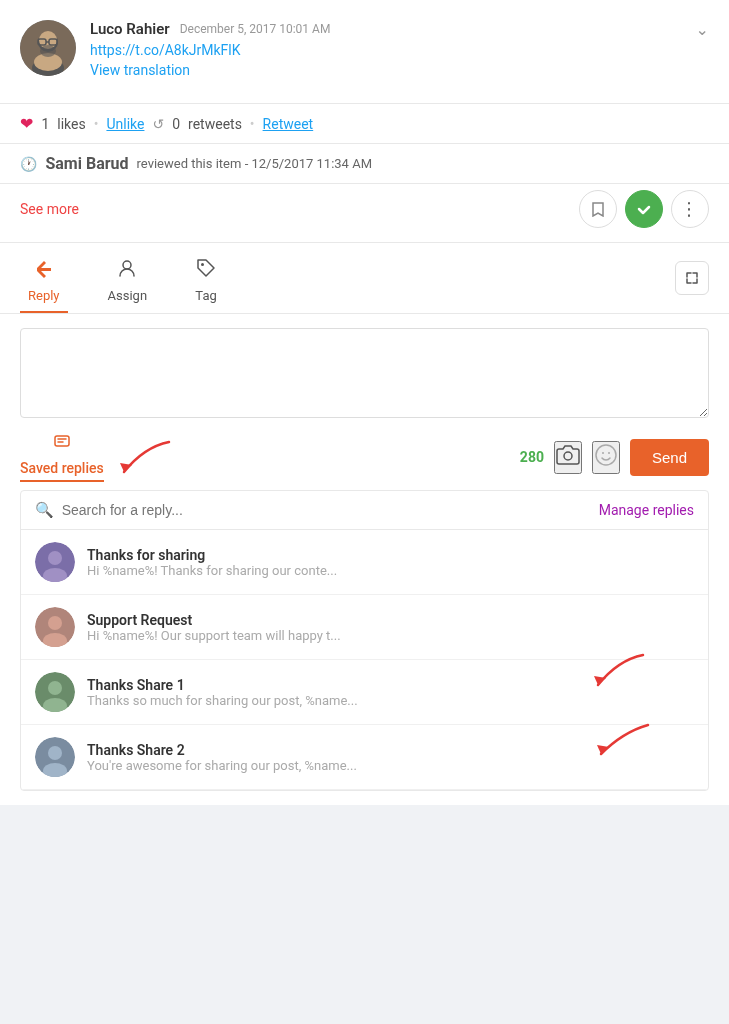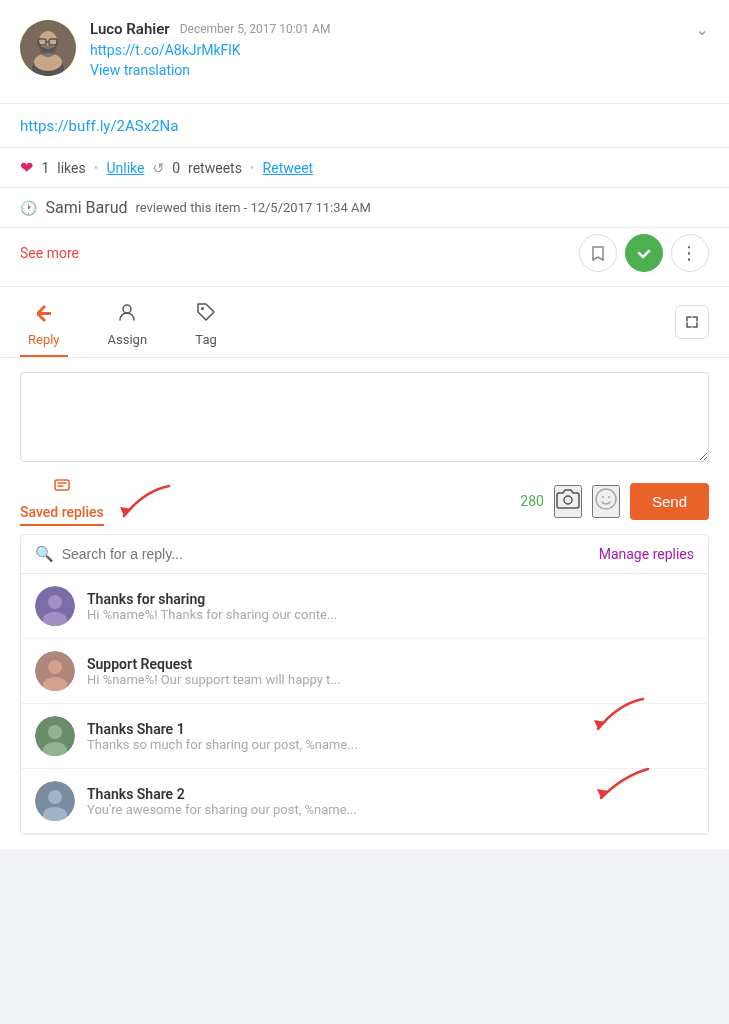--- a/index.html
+++ b/index.html
@@ -166,21 +166,21 @@
       color: #aaa;
       font-size: 14px;
     }
 
     .review-text {
       font-size: 13px;
       color: #666;
     }
 
     .review-name {
-      font-weight: 400;
+      font-weight: 700;
       color: #555;
     }
 
     
     .actions-row {
       padding: 6px 20px 14px 20px;
       display: flex;
       align-items: center;
       justify-content: space-between;
       background: #fff;
@@ -342,21 +342,21 @@
       flex-direction: column;
     }
 
     .saved-replies-icon {
       font-size: 16px;
     }
 
     .char-count {
       color: #4caf50;
       font-size: 14px;
-      font-weight: 400;
+      font-weight: 700;
       margin-left: auto;
     }
 
     .camera-icon-btn {
       cursor: pointer;
       font-size: 20px;
       color: #555;
     }
 
     .emoji-icon-btn {
@@ -500,23 +500,20 @@
             <span class="post-date">December 5, 2017 10:01 AM</span>
           </div>
           <a class="post-link">https://t.co/A8kJrMkFlK</a>
           <a class="view-translation">View translation</a>
         </div>
       </div>
       <span class="chevron-down">⌄</span>
     </div>
   </div>
 
-  <div class="buff-link-section">
-    <a class="buff-link">https://buff.ly/2ASx2Na</a>
-  </div>
 
   <div class="likes-section">
     <span class="heart-icon">❤</span>
     <span>1</span>
     <span>likes</span>
     <span class="separator">•</span>
     <a class="unlike-link">Unlike</a>
     <span class="retweet-icon">↺</span>
     <span>0</span>
     <span>retweets</span>

